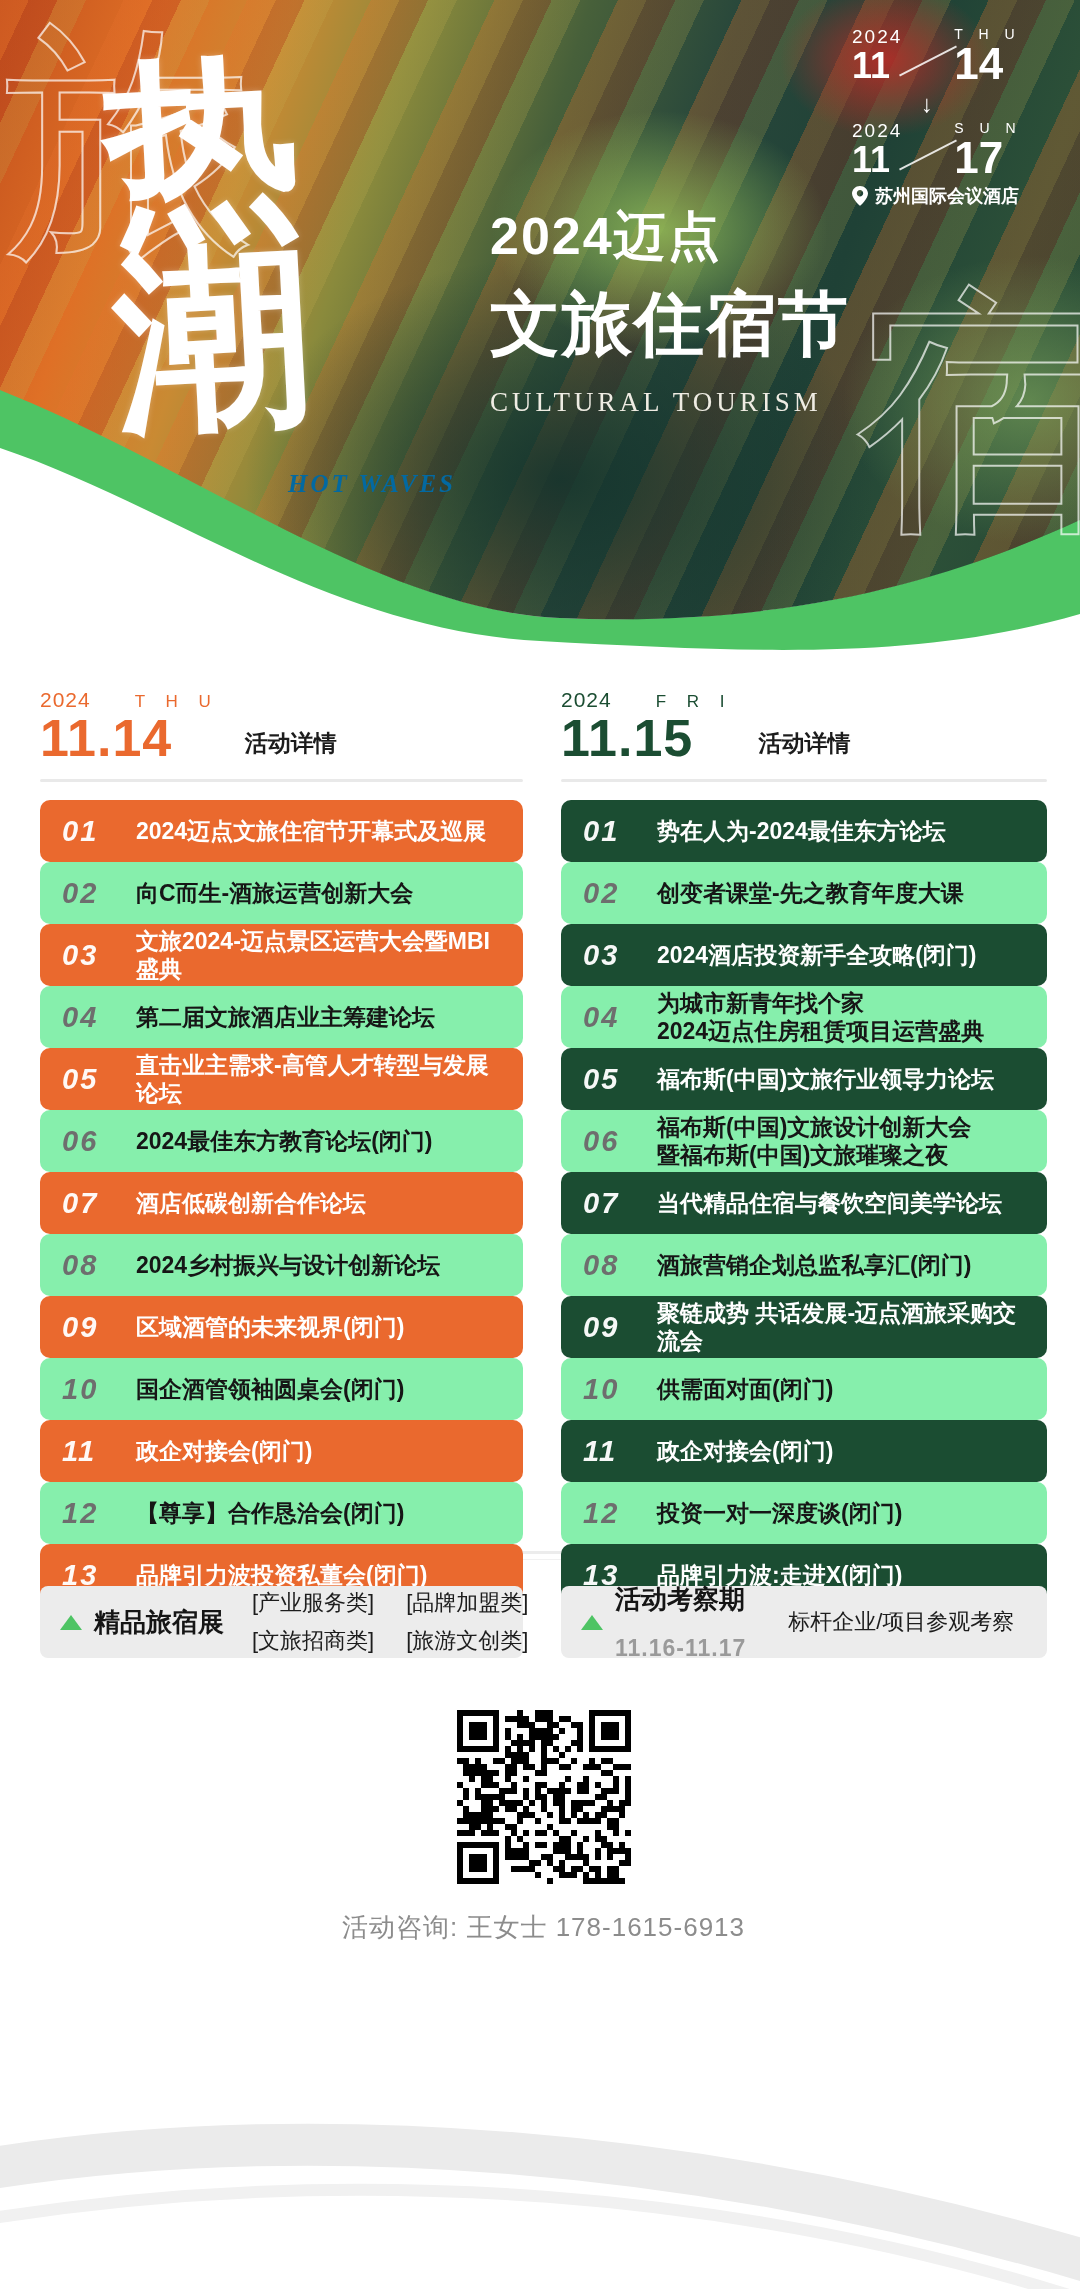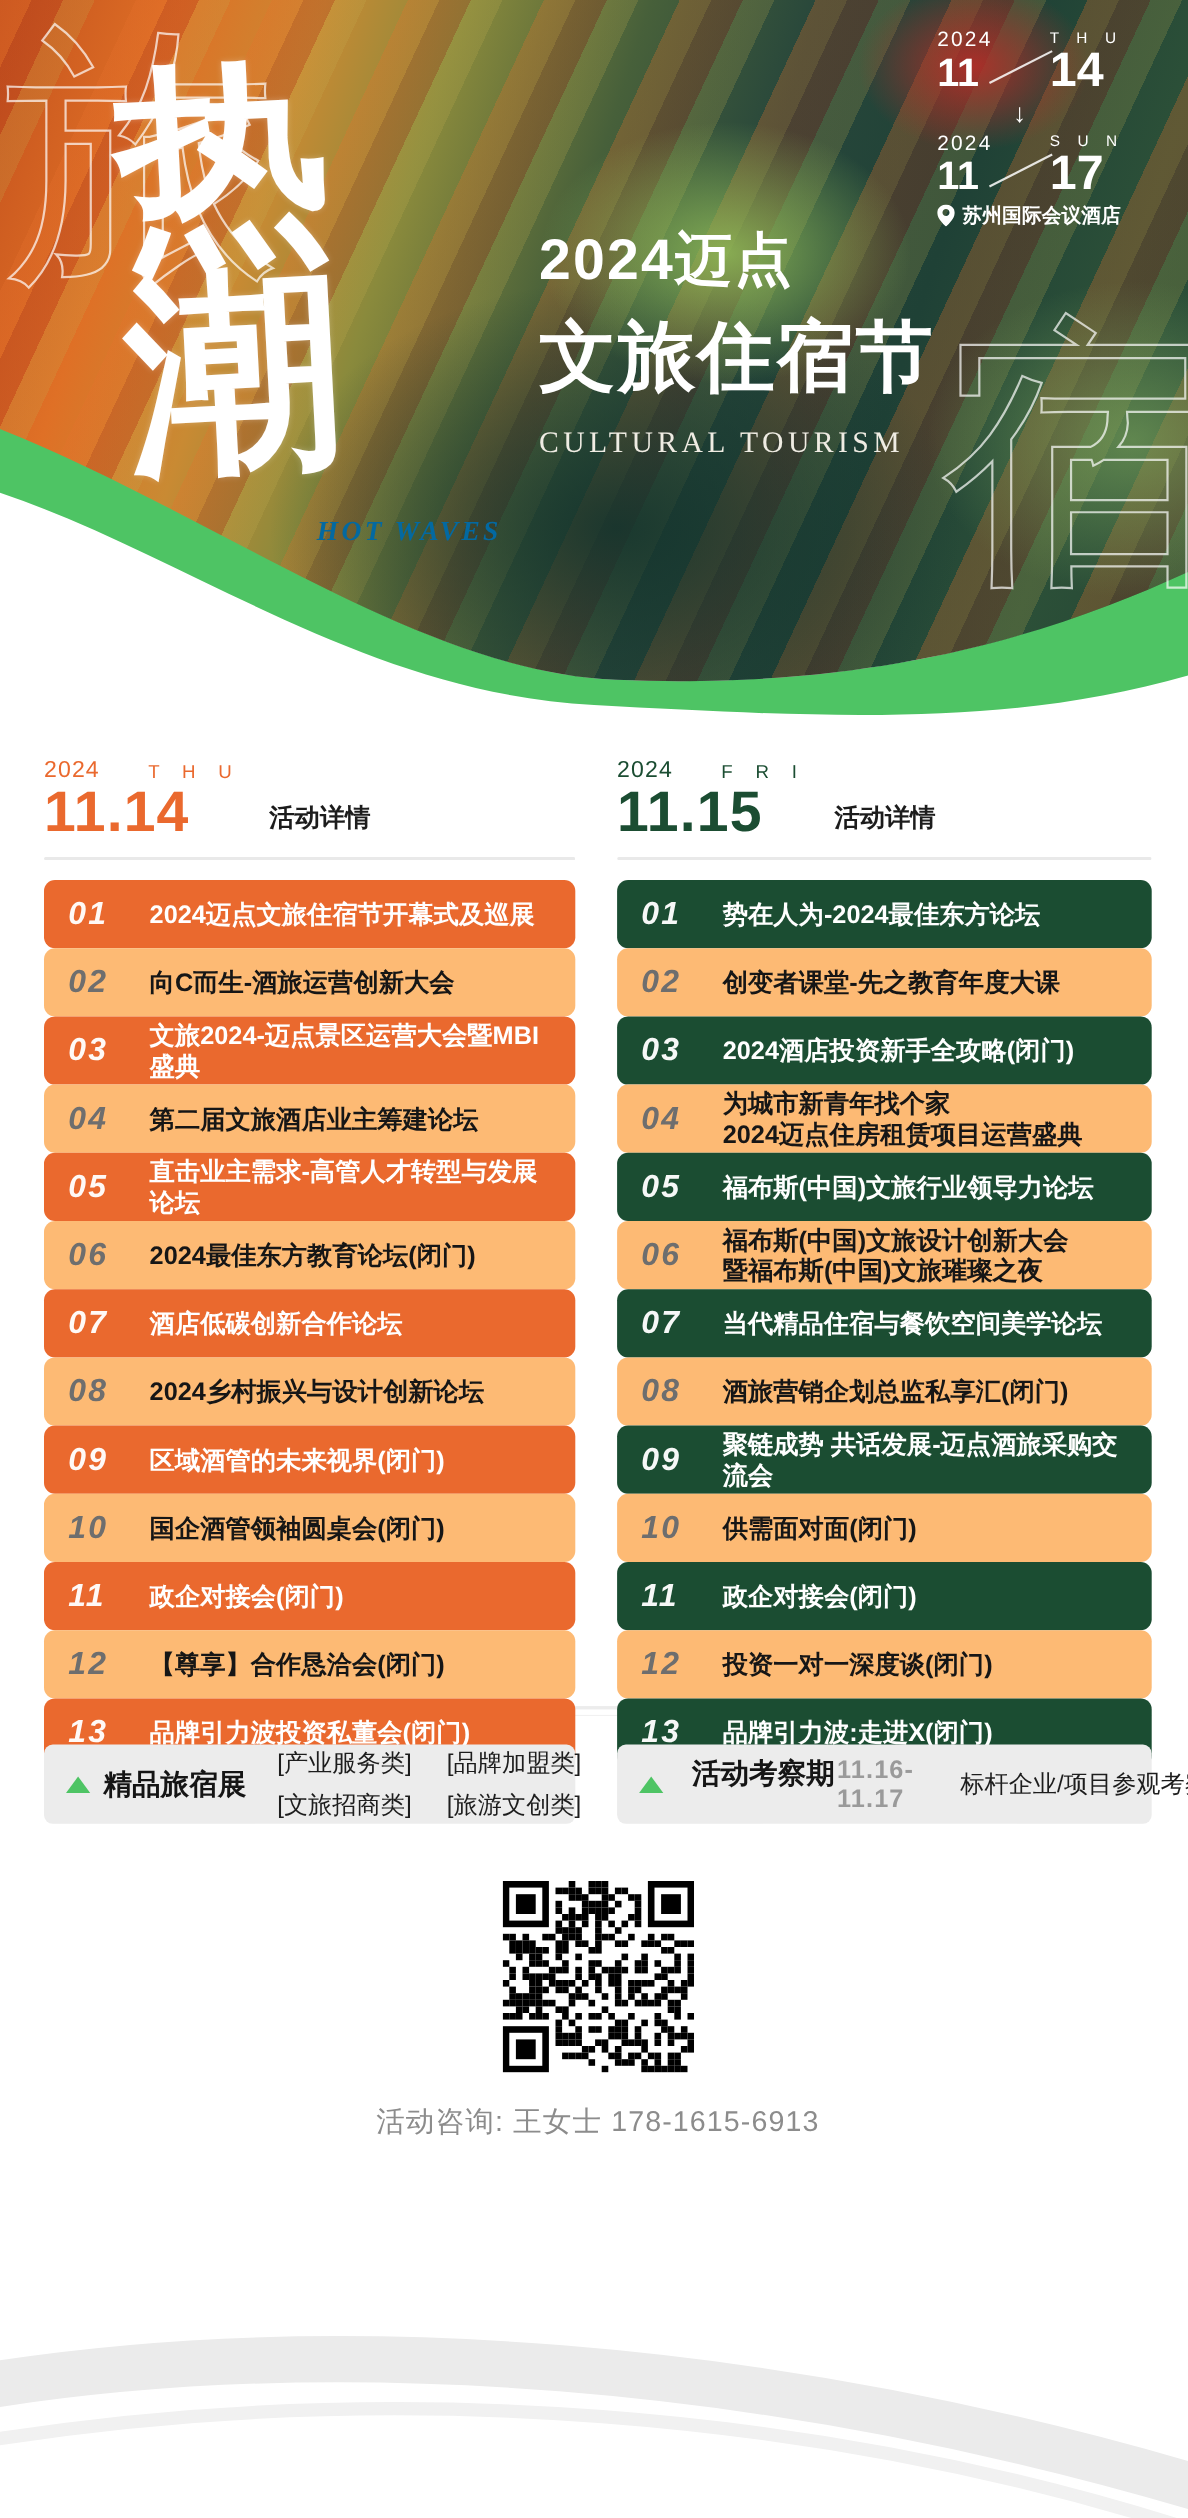--- a/index.html
+++ b/index.html
@@ -54,21 +54,21 @@
   .col{width:483px;flex:none;}
   .col:last-child{width:486px;}
   .colhead{display:flex;align-items:flex-end;gap:26px;}
   .ch-left .yr-row{display:flex;gap:44px;align-items:flex-end;color:var(--accent);}
   .ch-year{font-size:21px;font-weight:400;letter-spacing:1px;}
   .ch-wk{font-size:17px;letter-spacing:8px;font-weight:400;}
   .ch-date{font-size:52px;font-weight:800;color:var(--accent);line-height:1.02;letter-spacing:1px;}
   .ch-details{font-size:23px;font-weight:700;color:#1c1c1c;padding-bottom:6px;}
   .ch-divider{border-top:3px solid #e9e9e9;margin-top:14px;border-radius:2px;}
   .rows{display:flex;flex-direction:column;justify-content:space-between;height:735px;margin-top:18px;}
-  .row{display:flex;align-items:center;gap:22px;background:#fdba74;border-radius:10px;
+  .row{display:flex;align-items:center;gap:22px;background:#86efac;border-radius:10px;
        padding:8px 16px 8px 22px;min-height:62px;box-sizing:border-box;}
   .row .num{font-size:29px;font-style:italic;font-weight:700;color:#6e6e6e;width:52px;flex:none;letter-spacing:2px;}
   .row .rtitle{font-size:23px;font-weight:700;color:#161616;line-height:1.22;}
   .row.hl{background:var(--accent);}
   .row.hl .num{color:rgba(255,255,255,.96);}
   .row.hl .rtitle{color:#ffffff;}
 
   .wide-divider{margin-top:16px;}
   .wide-divider .l1{border-top:3px solid #ececec;}
   .wide-divider .l2{border-top:1px solid #f1f1f1;margin-top:5px;}
@@ -77,21 +77,21 @@
   .boxes{display:flex;gap:38px;margin-top:26px;}
   .box{background:#ececec;border-radius:8px;height:72px;box-sizing:border-box;
        display:flex;align-items:center;padding:10px 20px;flex:none;}
   .box-left{width:483px;}
   .box-right{width:486px;}
   .tri{width:0;height:0;border-left:11px solid transparent;border-right:11px solid transparent;
        border-bottom:15px solid var(--bgreen);flex:none;margin-right:12px;}
   .expo-title{font-size:26px;font-weight:800;color:#151515;white-space:nowrap;}
   .tags{display:grid;grid-template-columns:auto auto;column-gap:32px;row-gap:8px;margin-left:28px;}
   .tag{font-size:22px;color:#1d1d1d;white-space:nowrap;}
-  .insp-stack{display:flex;flex-direction:row;gap:2px;margin-left:14px;}
+  .insp-stack{display:flex;flex-direction:column;gap:18px;}
   .insp-title{font-size:26px;font-weight:800;color:#151515;white-space:nowrap;}
   .insp-dates{font-size:23px;font-weight:700;color:#9a9a9a;letter-spacing:1px;}
   .insp-desc{font-size:22px;color:#1d1d1d;margin-left:42px;white-space:nowrap;}
 
   
   .swoosh{position:absolute;left:0;top:2090px;width:1080px;height:199px;z-index:0;}
   .qr-wrap{display:flex;justify-content:center;margin-top:46px;position:relative;z-index:2;}
   .qr-box{background:#fff;padding:6px;}
   .footer-contact{position:relative;z-index:2;text-align:center;font-size:26px;color:#8c8c8c;margin-top:16px;letter-spacing:1px;}
 </style>

